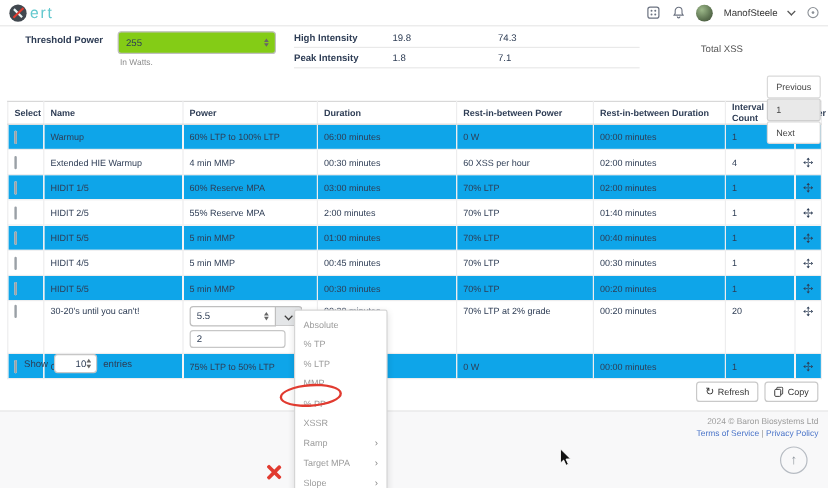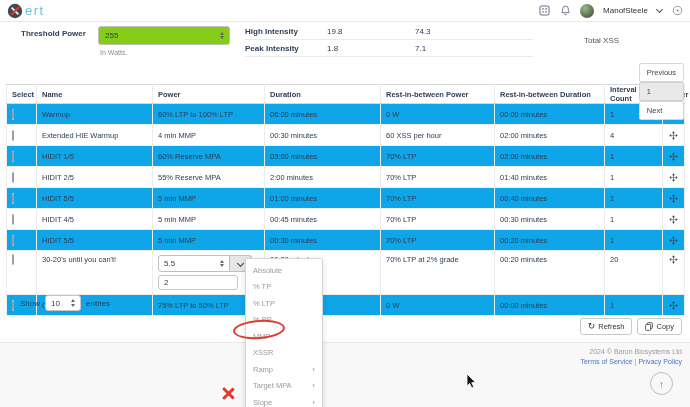--- a/index.html
+++ b/index.html
@@ -76,21 +76,21 @@
                  border:2px solid #e13b30; border-radius:50%; transform:rotate(-4deg); z-index:11; }
   .ann-x { position:absolute; left:221px; top:387px; width:14px; height:13px; z-index:11; }
   .ann-x::before, .ann-x::after { content:""; position:absolute; left:6px; top:-1px;
                  width:2.5px; height:15px; background:#e13b30; border-radius:1px; }
   .ann-x::before { transform:rotate(45deg); }
   .ann-x::after { transform:rotate(-45deg); }
   
   .show-entries { position:absolute; left:20px; top:295px; display:flex; align-items:center;
                   font-size:8px; z-index:2; }
   .show-sel { width:36px; height:16px; border:1px solid #c7c7c7; border-radius:3px;
-              display:flex; align-items:center; font-size:8px; padding-left:5px;
+              display:flex; align-items:center; font-size:8px; padding-left:17px;
               margin:0 5px; background:#fff; }
   .actions { position:absolute; top:318px; right:8px; display:flex; gap:5px; z-index:2; }
   .act-btn { height:17px; display:flex; align-items:center; gap:3px; font-size:7.5px;
              color:#333; background:#fff; border:1px solid #c9c9c9; border-radius:3px;
              padding:0 7px; }
   .act-btn .glyph { font-size:9px; line-height:1; }
   
   .footer-area { position:absolute; left:0; right:0; top:342px; bottom:0;
                  background:#f8f8f9; border-top:1px solid #e7e7e7; z-index:1; }
   .copyright { position:absolute; right:8px; top:348px; font-size:7px; color:#9a9a9a; z-index:2; }
@@ -408,25 +408,25 @@
     </div>
   <div class="menu-item">
       <span>% TP</span>
       <span class="arrow"></span>
     </div>
   <div class="menu-item">
       <span>% LTP</span>
       <span class="arrow"></span>
     </div>
   <div class="menu-item">
+      <span>MMP</span>
+      <span class="arrow"></span>
+    </div>
+  <div class="menu-item">
       <span>% PP</span>
-      <span class="arrow"></span>
-    </div>
-  <div class="menu-item">
-      <span>MMP</span>
       <span class="arrow"></span>
     </div>
   <div class="menu-item">
       <span>XSSR</span>
       <span class="arrow"></span>
     </div>
   <div class="menu-item">
       <span>Ramp</span>
       <span class="arrow">›</span>
     </div>

